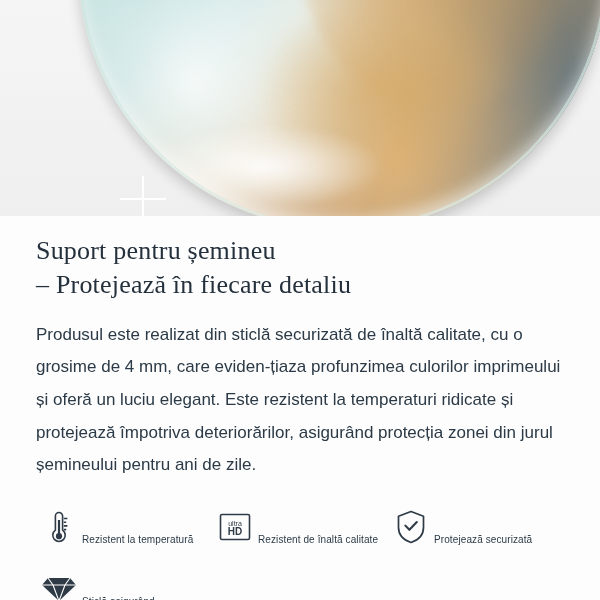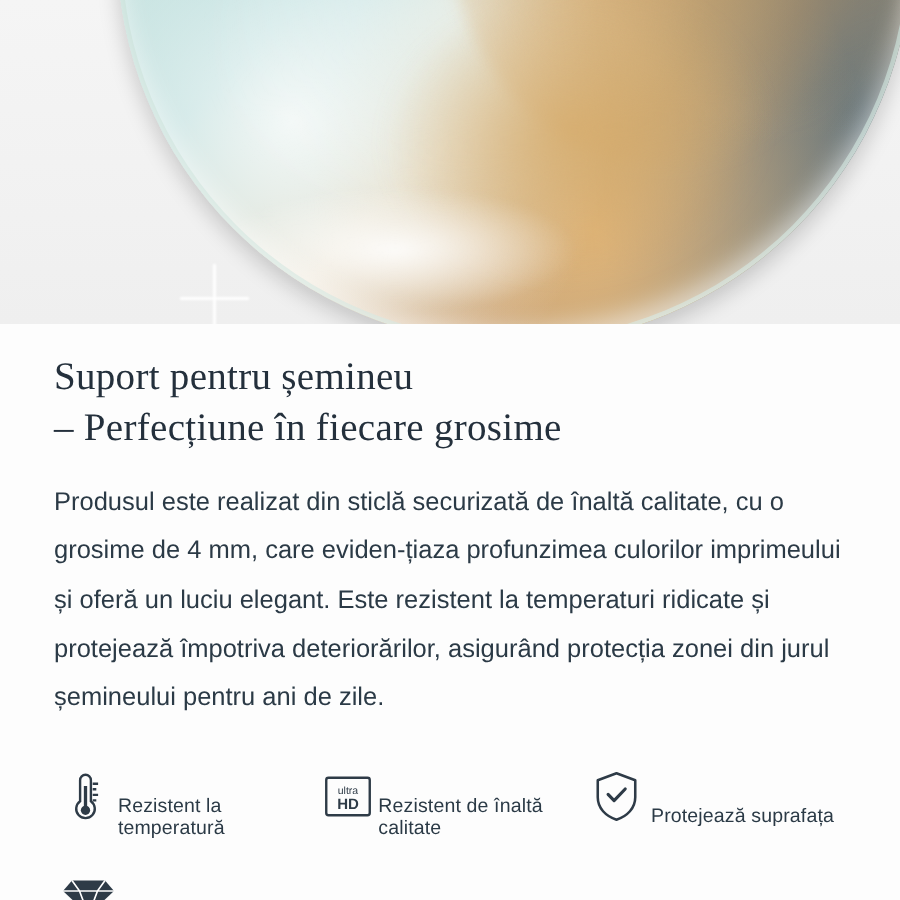--- a/index.html
+++ b/index.html
@@ -169,21 +169,21 @@
   .feature-icon {
     width: 46px;
     height: 46px;
     display: flex;
     align-items: center;
     justify-content: center;
     color: #2e3b47;
   }
   .feature-label {
     margin-top: 25px;
-    font-size: 13px;
+    font-size: 10px;
     color: #2b3a46;
     letter-spacing: 0.1px;
   }
   svg { display: block; }
 </style>
 </head>
 <body>
 
 <div id="page">
 
@@ -196,21 +196,21 @@
       <div class="plate-glare"></div>
       <div class="plate-edge"></div>
     </div>
     <div class="plate-sparkle" style="left:120px; top:176px;"></div>
   </div>
 
   <div class="content">
 
     <h1 class="headline">
       <span>Suport pentru șemineu</span>
-      <span class="line2">– Perfecțiune în fiecare grosime</span>
+      <span class="line2">– Protejează în fiecare detaliu</span>
     </h1>
 
     <p class="body-copy">Produsul este realizat din sticlă securizată de înaltă calitate, cu o grosime de 4 mm, care eviden-țiaza profunzimea culorilor imprimeului și oferă un luciu elegant. Este rezistent la temperaturi ridicate și protejează împotriva deteriorărilor, asigurând protecția zonei din jurul șemineului pentru ani de zile.</p>
 
     <div class="features">
 
       <div class="feature">
         <div class="feature-icon">
           <svg width="30" height="38" viewBox="0 0 30 38" fill="none" stroke="#2e3b47" stroke-width="1.6">
             <path d="M15 4.5a3.6 3.6 0 0 0-3.6 3.6v14.1a6.2 6.2 0 1 0 7.2 0V8.1A3.6 3.6 0 0 0 15 4.5z"></path>
@@ -233,21 +233,21 @@
         <div class="feature-label">Rezistent de înaltă calitate</div>
       </div>
 
       <div class="feature">
         <div class="feature-icon">
           <svg width="34" height="38" viewBox="0 0 34 38">
             <path d="M17 3.5 4.5 8.2v11.3c0 7.3 5.3 12.6 12.5 15 7.2-2.4 12.5-7.7 12.5-15V8.2L17 3.5z" fill="none" stroke="#2e3b47" stroke-width="1.7" stroke-linejoin="round"></path>
             <path d="M11.4 17.6l4 4.2 7.4-7.8" fill="none" stroke="#2e3b47" stroke-width="2.1" stroke-linecap="round" stroke-linejoin="round"></path>
           </svg>
         </div>
-        <div class="feature-label">Protejează suprafața</div>
+        <div class="feature-label">Protejează securizată</div>
       </div>
 
       <div class="feature">
         <div class="feature-icon">
           <svg width="38" height="34" viewBox="0 0 38 34">
             <path d="M8 6h22l6 7-17 16L2 13l6-7z" fill="#2e3b47"></path>
             <path d="M8 6l5 7h12l5-7M2 13h34M13 13l6 16M25 13l-6 16" fill="none" stroke="#ffffff" stroke-width="1.1"></path>
           </svg>
         </div>
         <div class="feature-label">Sticlă asigurând</div>

